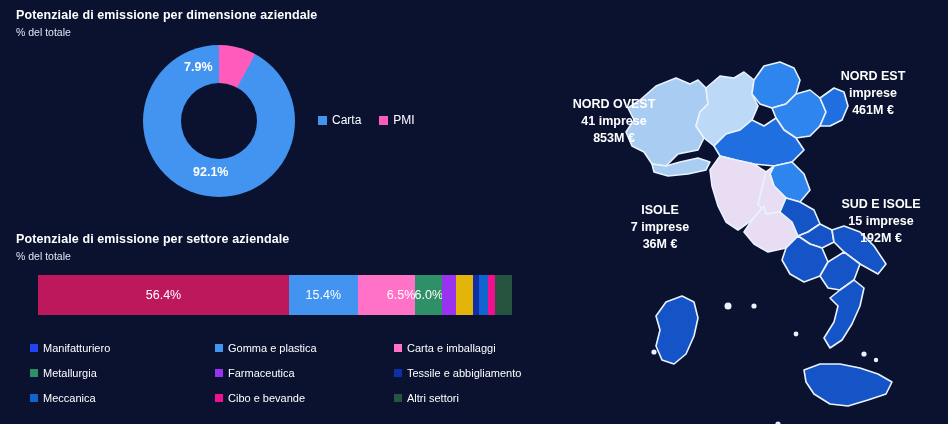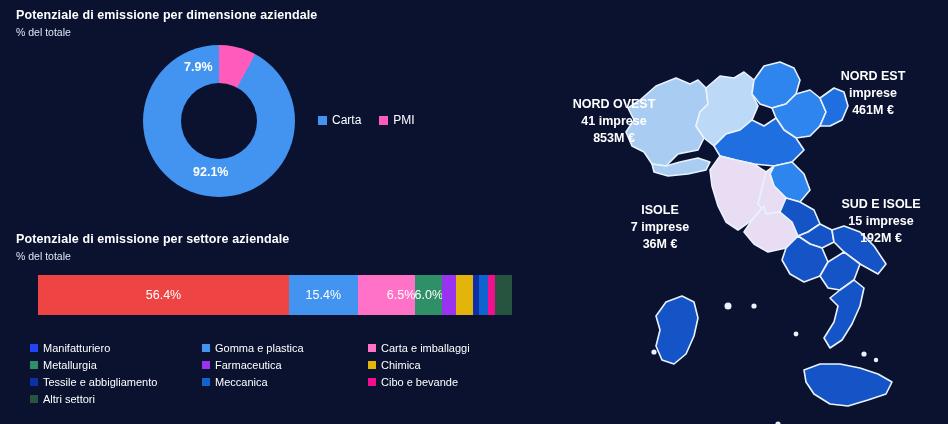--- a/index.html
+++ b/index.html
@@ -137,20 +137,21 @@
   
   .sector-legend {
     position: absolute;
     left: 30px;
     top: 342px;
     width: 500px;
     display: grid;
     grid-template-columns: 172px 166px auto;
     row-gap: 5px;
     column-gap: 0px;
+    gap: 13px;
   }
   .sector-legend .lg-item { font-size: 11px; }
   .sector-legend .lg-swatch { width: 8px; height: 8px; flex: 0 0 8px; }
 
   
   .map-area {
     position: absolute;
     left: 0;
     top: 34px;
     width: 400px;
@@ -203,21 +204,21 @@
         <span>PMI</span>
       </div>
     </div>
 
     <div class="hdr-sector">
       <div class="panel-title">Potenziale di emissione per settore aziendale</div>
       <div class="panel-sub">% del totale</div>
     </div>
 
     <div class="bar-wrap" id="stacked-bar">
-        <div class="bar-seg" style="background: #ef4444; width: 56.4%; margin-left: 16px;">
+        <div class="bar-seg" style="background: #be185d; width: 56.4%; margin-left: 16px;">
           <span>56.4%</span>
         </div>
         <div class="bar-seg" style="background: rgb(66, 148, 240); width: 15.4%;">
           <span>15.4%</span>
         </div>
         <div class="bar-seg" style="background: rgb(255, 114, 199); width: 6.5%; padding-left: 29px;">
           <span>6.5%</span>
         </div>
         <div class="bar-seg" style="background: rgb(47, 144, 104); width: 6%;">
           <span>6.0%</span>
@@ -243,24 +244,20 @@
           <span class="lg-swatch" style="background: rgb(255, 114, 199);"></span>
           <span>Carta e imballaggi</span>
         </div>
         <div class="lg-item">
           <span class="lg-swatch" style="background: rgb(47, 144, 104);"></span>
           <span>Metallurgia</span>
         </div>
         <div class="lg-item">
           <span class="lg-swatch" style="background: rgb(153, 51, 240);"></span>
           <span>Farmaceutica</span>
-        </div>
-        <div class="lg-item">
-          <span class="lg-swatch" style="background: rgb(227, 181, 10);"></span>
-          <span>Chimica</span>
         </div>
         <div class="lg-item">
           <span class="lg-swatch" style="background: rgb(13, 47, 168);"></span>
           <span>Tessile e abbigliamento</span>
         </div>
         <div class="lg-item">
           <span class="lg-swatch" style="background: rgb(17, 100, 207);"></span>
           <span>Meccanica</span>
         </div>
         <div class="lg-item">

